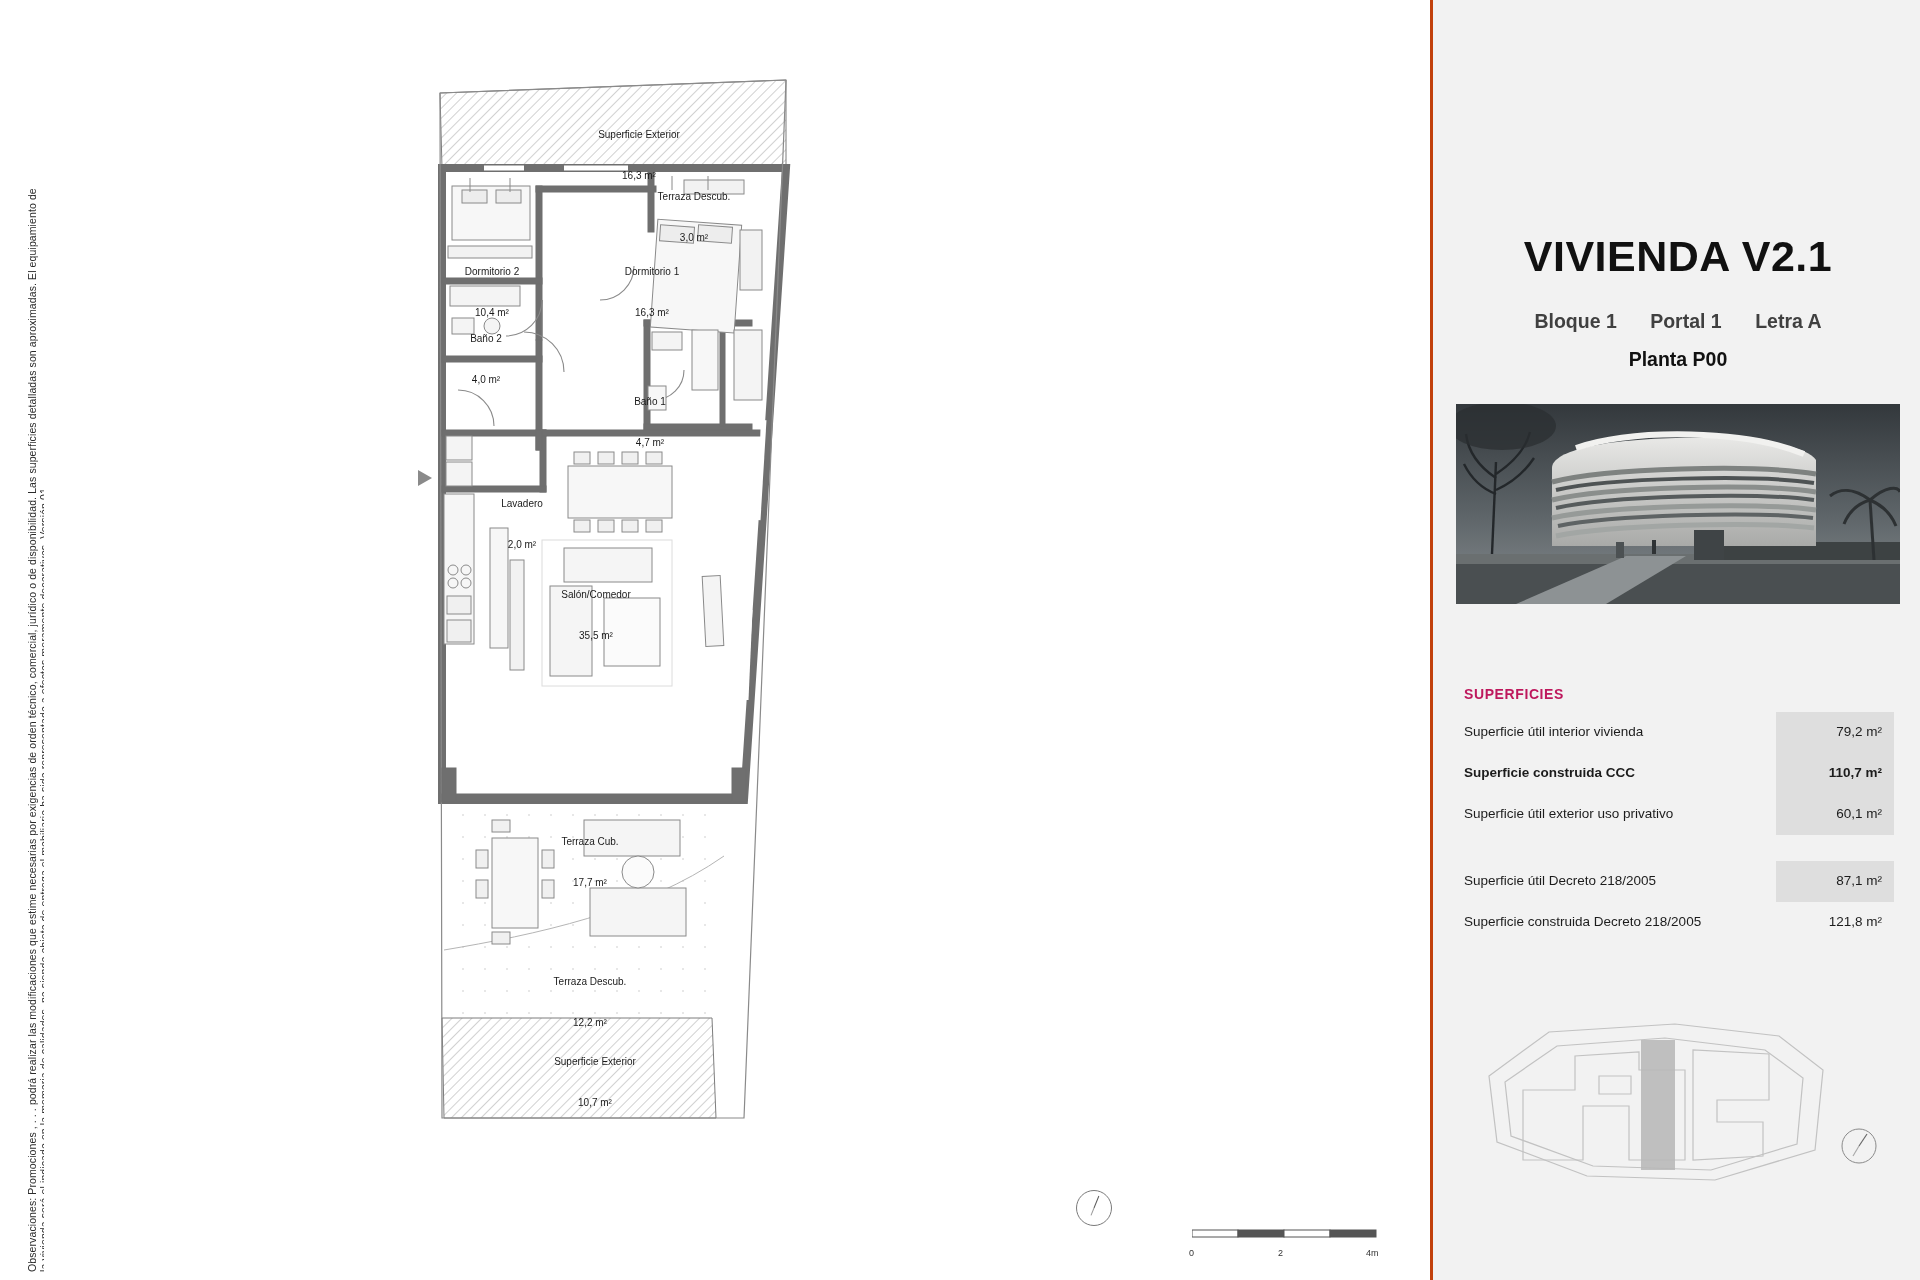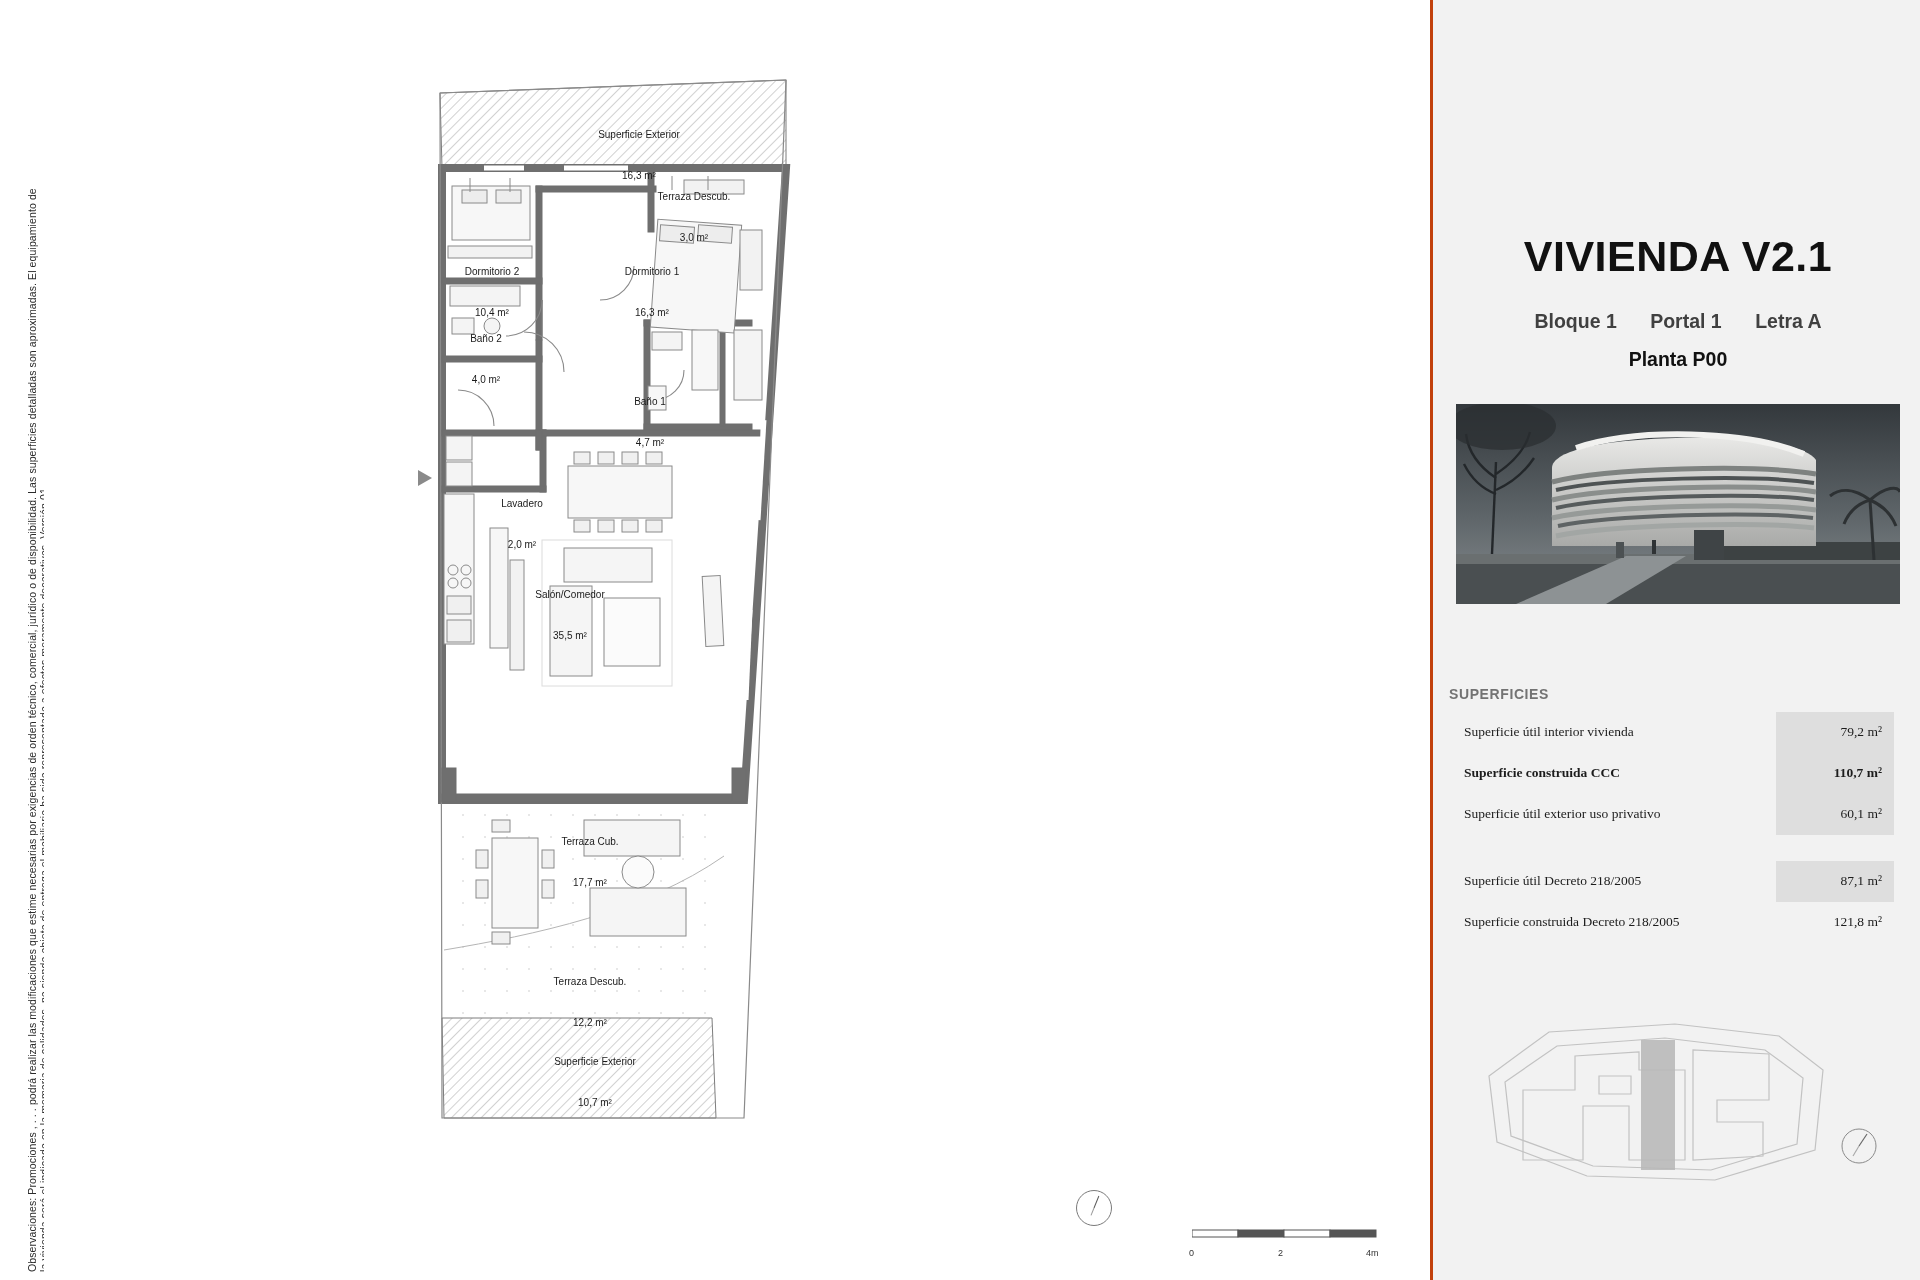--- a/index.html
+++ b/index.html
@@ -158,33 +158,32 @@
     width: 444px;
     height: 200px;
     overflow: hidden;
     background: #2a2d30;
   }
   .photo svg { display: block; }
 
   
   .sup-heading {
     position: absolute;
-    left: 16px;
+    left: 31px;
     top: 686px;
     font-size: 14px;
     font-weight: bold;
     letter-spacing: 0.6px;
-    color: #737373;
+    color: #be185d;
   }
   .sup-table {
     position: absolute;
     left: 31px;
     top: 712px;
     width: 430px;
-    font-family: Liberation Serif, serif;
   }
   .sup-row {
     position: relative;
     height: 41px;
   }
   .sup-row .rlabel {
     position: absolute;
     left: 0;
     top: 12px;
     font-size: 13.5px;
@@ -428,21 +427,21 @@
     <div class="room-label" style="left:556px; top:395px; width:100px;">
       <span class="rm-name">Baño 1</span>
       <span class="rm-area">4,7 m²</span>
     </div>
 
     <div class="room-label" style="left:428px; top:497px; width:100px;">
       <span class="rm-name">Lavadero</span>
       <span class="rm-area">2,0 m²</span>
     </div>
 
-    <div class="room-label" style="left:446px; top:588px; width:160px;">
+    <div class="room-label" style="left:472px; top:588px; width:160px;">
       <span class="rm-name">Salón/Comedor</span>
       <span class="rm-area">35,5 m²</span>
     </div>
 
     <div class="room-label" style="left:466px; top:835px; width:160px;">
       <span class="rm-name">Terraza Cub.</span>
       <span class="rm-area">17,7 m²</span>
     </div>
 
     <div class="room-label" style="left:466px; top:975px; width:160px;">

